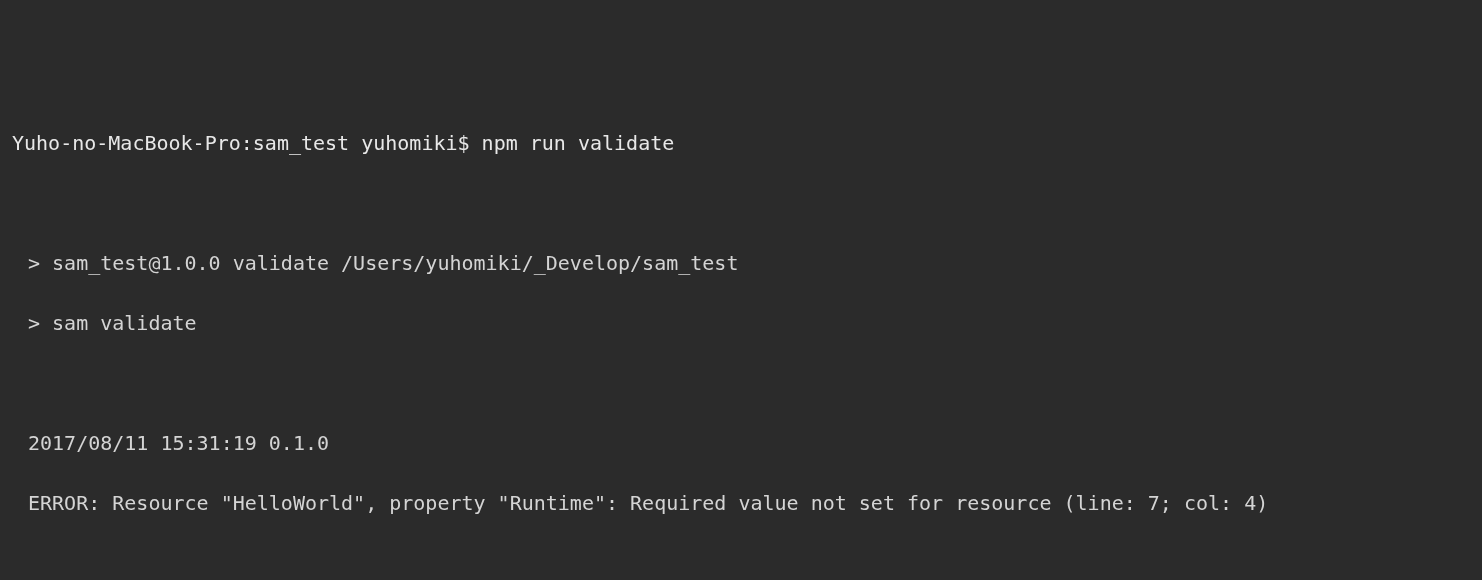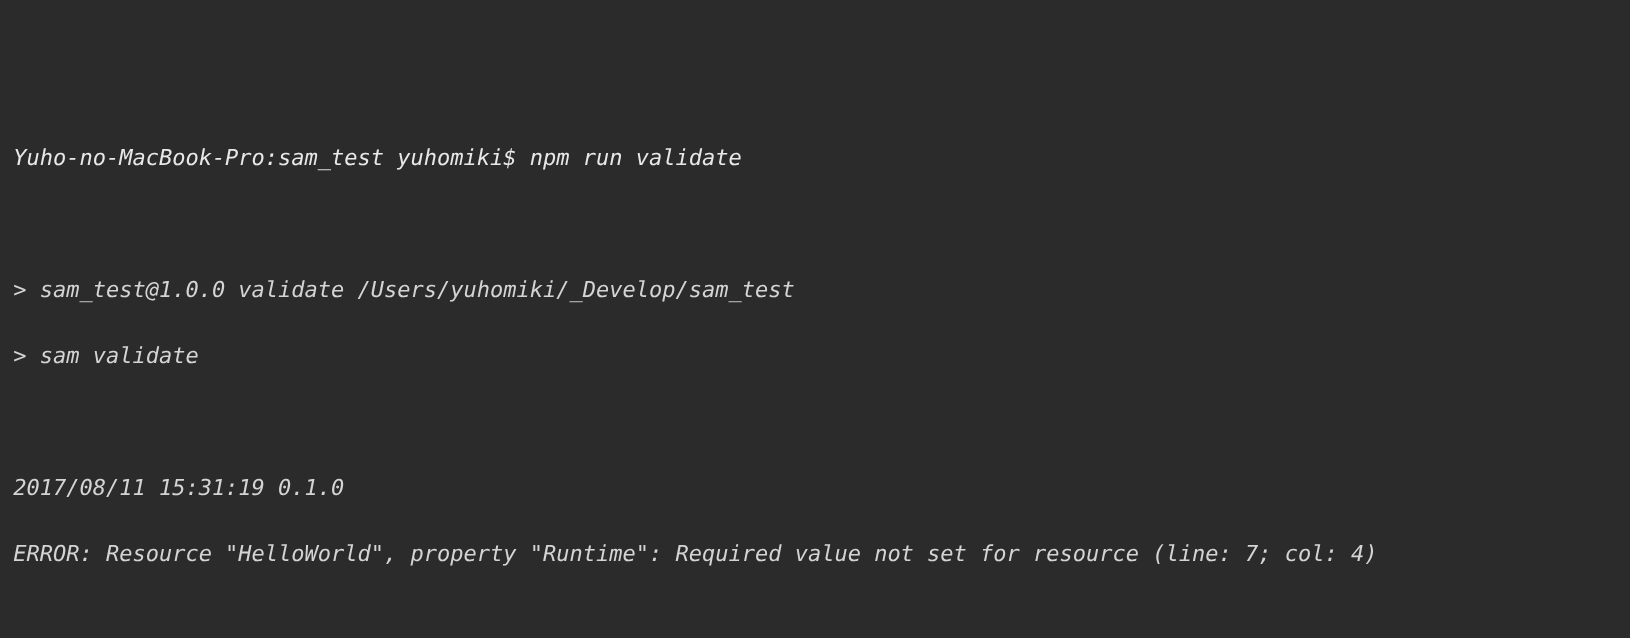--- a/index.html
+++ b/index.html
@@ -1,19 +1,18 @@
 <!DOCTYPE html>
 <html><head>
   <meta charset="utf-8">
   <style>
     * {
       margin: 0;
       padding: 0;
       box-sizing: border-box;
-      font-style: italic;
     }
     body {
       background-color: #2b2b2b;
       font-family: "Menlo", "Monaco", "Consolas", monospace;
       font-size: 20px;
       line-height: 1.5;
       color: #cccccc;
       padding: 8px 12px;
       white-space: pre-wrap;
       width: 1482px;
@@ -25,20 +24,21 @@
     }
     .prompt-text {
       color: #e8e8e8;
     }
     .tag-gap {
       display: inline-block;
       width: 6px;
     }
     .reg {
       color: #d4d4d4;
+      margin-left: 16px;
     }
     .blank-line {
       height: 1.5em;
     }
   </style>
 </head>
 <body>
 
 
 

